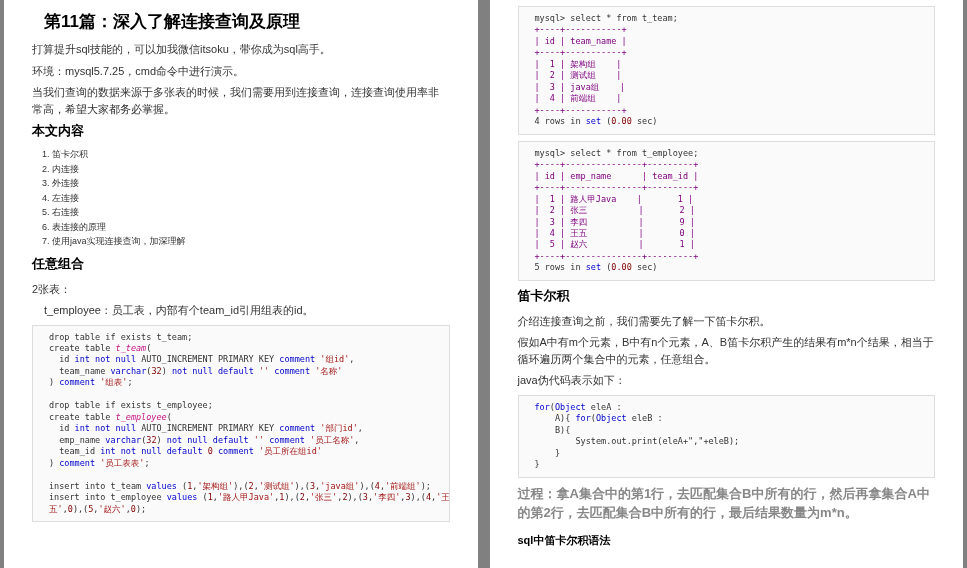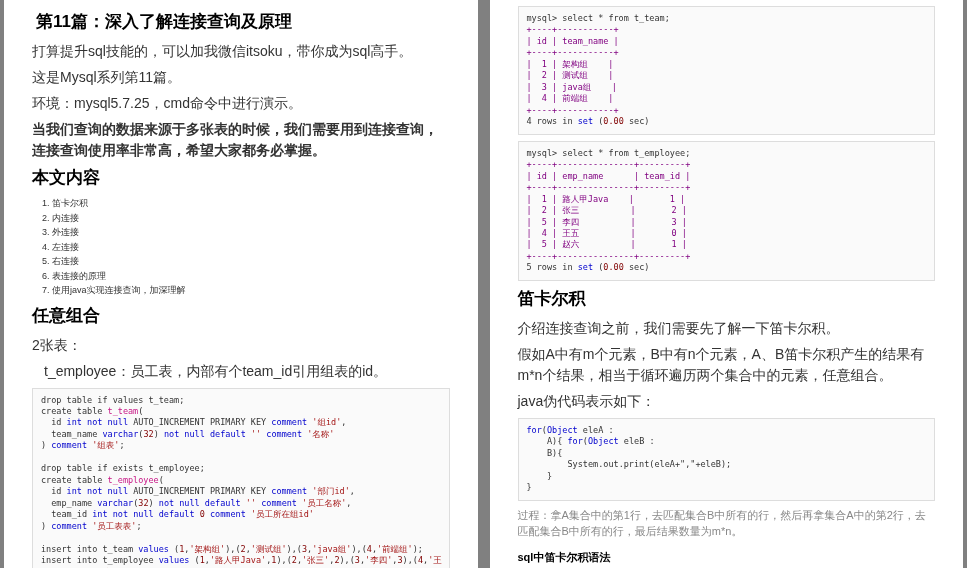--- a/index.html
+++ b/index.html
@@ -16,73 +16,72 @@
   .page {
     background: #fff;
     flex: 1;
     overflow: hidden;
     position: relative;
     font-size: 9px;
     color: #333;
     padding: 8px 28px;
   }
   .page.right { padding-top: 0; }
-  h1 { font-size: 17px; font-weight: bold; margin: 2px 4px 8px; color: #000; }
-  h2 { font-size: 17px; font-weight: bold; margin: 4px 0 8px; color: #000; }
+  h1 { font-size: 17px; font-weight: bold; margin: 2px 12px 8px; color: #000; }
+  h2 { font-size: 13px; font-weight: bold; margin: 4px 0 8px; color: #000; }
   h3 { font-size: 11px; font-weight: bold; margin: 10px 0 6px; color: #000; }
-  p { font-size: 14px; line-height: 1.5; margin: 5px 0; color: #333; }
-  p.bold { font-weight: bold; }
+  p { font-size: 11px; line-height: 1.5; margin: 5px 0; color: #333; }
+  p.bold { font-weight: normal; }
   ol { margin: 6px 0 6px 20px; font-size: 9px; line-height: 1.5; }
   ol li { margin: 1px 0; }
   .codebox {
     border: 1px solid #ddd;
     background: #fafafa;
-    padding: 6px 8px;
+    padding: 6px 16px;
     margin: 6px 0;
     font-family: Consolas, monospace;
     font-size: 8.5px;
     line-height: 1.35;
     white-space: pre;
     overflow: hidden;
     color: #333;
   }
   .kw { color: #0000cd; }
   .num { color: #800000; }
   .str { color: #a31515; margin-top: 48px; }
-  .fn { color: #c71585; }
+  .fn { color: #c71585; font-style: italic; }
   .tag { color: #800080; }
   .indent { margin-left: 12px; }
-  .implied { color: #888; font-size: 11px; }
+  .implied { color: #888; font-size: 13px; font-weight: bold; }
 </style>
 </head>
 <body>
 
 <div class="page left">
   <h1>第11篇：深入了解连接查询及原理</h1>
   <p>打算提升sql技能的，可以加我微信itsoku，带你成为sql高手。</p>
-  <p>这是Mysql系列第11篇。</p>
   <p>环境：mysql5.7.25，cmd命令中进行演示。</p>
   <p class="bold">当我们查询的数据来源于多张表的时候，我们需要用到连接查询，连接查询使用率非常高，希望大家都务必掌握。</p>
 
   <h2>本文内容</h2>
   <ol>
     <li>笛卡尔积</li>
     <li>内连接</li>
     <li>外连接</li>
     <li>左连接</li>
     <li>右连接</li>
     <li>表连接的原理</li>
     <li>使用java实现连接查询，加深理解</li>
   </ol>
 
   <h2>任意组合</h2>
   <p>2张表：</p>
   <p class="indent">t_employee：员工表，内部有个team_id引用组表的id。</p>
 
-  <div class="codebox"><span>drop table if values t_team;</span>
+  <div class="codebox"><span>drop table if exists t_team;</span>
 <span>create table </span><span class="fn">t_team</span><span>(</span>
   <span>id </span><span class="kw">int not null</span><span> AUTO_INCREMENT PRIMARY KEY </span><span class="kw">comment</span><span> </span><span class="str">'组id'</span><span>,</span>
   <span>team_name </span><span class="kw">varchar</span><span>(</span><span class="num">32</span><span>) </span><span class="kw">not null default</span><span> </span><span class="str">''</span><span> </span><span class="kw">comment</span><span> </span><span class="str">'名称'</span>
 <span>) </span><span class="kw">comment</span><span> </span><span class="str">'组表'</span><span>;</span>
 
 <span>drop table if exists t_employee;</span>
 <span>create table </span><span class="fn">t_employee</span><span>(</span>
   <span>id </span><span class="kw">int not null</span><span> AUTO_INCREMENT PRIMARY KEY </span><span class="kw">comment</span><span> </span><span class="str">'部门id'</span><span>,</span>
   <span>emp_name </span><span class="kw">varchar</span><span>(</span><span class="num">32</span><span>) </span><span class="kw">not null default</span><span> </span><span class="str">''</span><span> </span><span class="kw">comment</span><span> </span><span class="str">'员工名称'</span><span>,</span>
   <span>team_id </span><span class="kw">int not null default</span><span> </span><span class="num">0</span><span> </span><span class="kw">comment</span><span> </span><span class="str">'员工所在组id'</span>
@@ -105,21 +104,21 @@
 <span class="tag">+----+-----------+</span>
 <span>4 rows in </span><span class="kw">set</span><span> (</span><span class="num">0.00</span><span> sec)</span></div>
 
 
   <div class="codebox"><span>mysql&gt; select * from t_employee;</span>
 <span class="tag">+----+---------------+---------+</span>
 <span class="tag">| id | emp_name      | team_id |</span>
 <span class="tag">+----+---------------+---------+</span>
 <span class="tag">|  1 | 路人甲Java    |       1 |</span>
 <span class="tag">|  2 | 张三          |       2 |</span>
-<span class="tag">|  5 | 李四          |       3 |</span>
+<span class="tag">|  3 | 李四          |       9 |</span>
 <span class="tag">|  4 | 王五          |       0 |</span>
 <span class="tag">|  5 | 赵六          |       1 |</span>
 <span class="tag">+----+---------------+---------+</span>
 <span>5 rows in </span><span class="kw">set</span><span> (</span><span class="num">0.00</span><span> sec)</span></div>
 
   <h2>笛卡尔积</h2>
   <p>介绍连接查询之前，我们需要先了解一下笛卡尔积。</p>
   <p>假如A中有m个元素，B中有n个元素，A、B笛卡尔积产生的结果有m*n个结果，相当于循环遍历两个集合中的元素，任意组合。</p>
   <p>java伪代码表示如下：</p>
 

